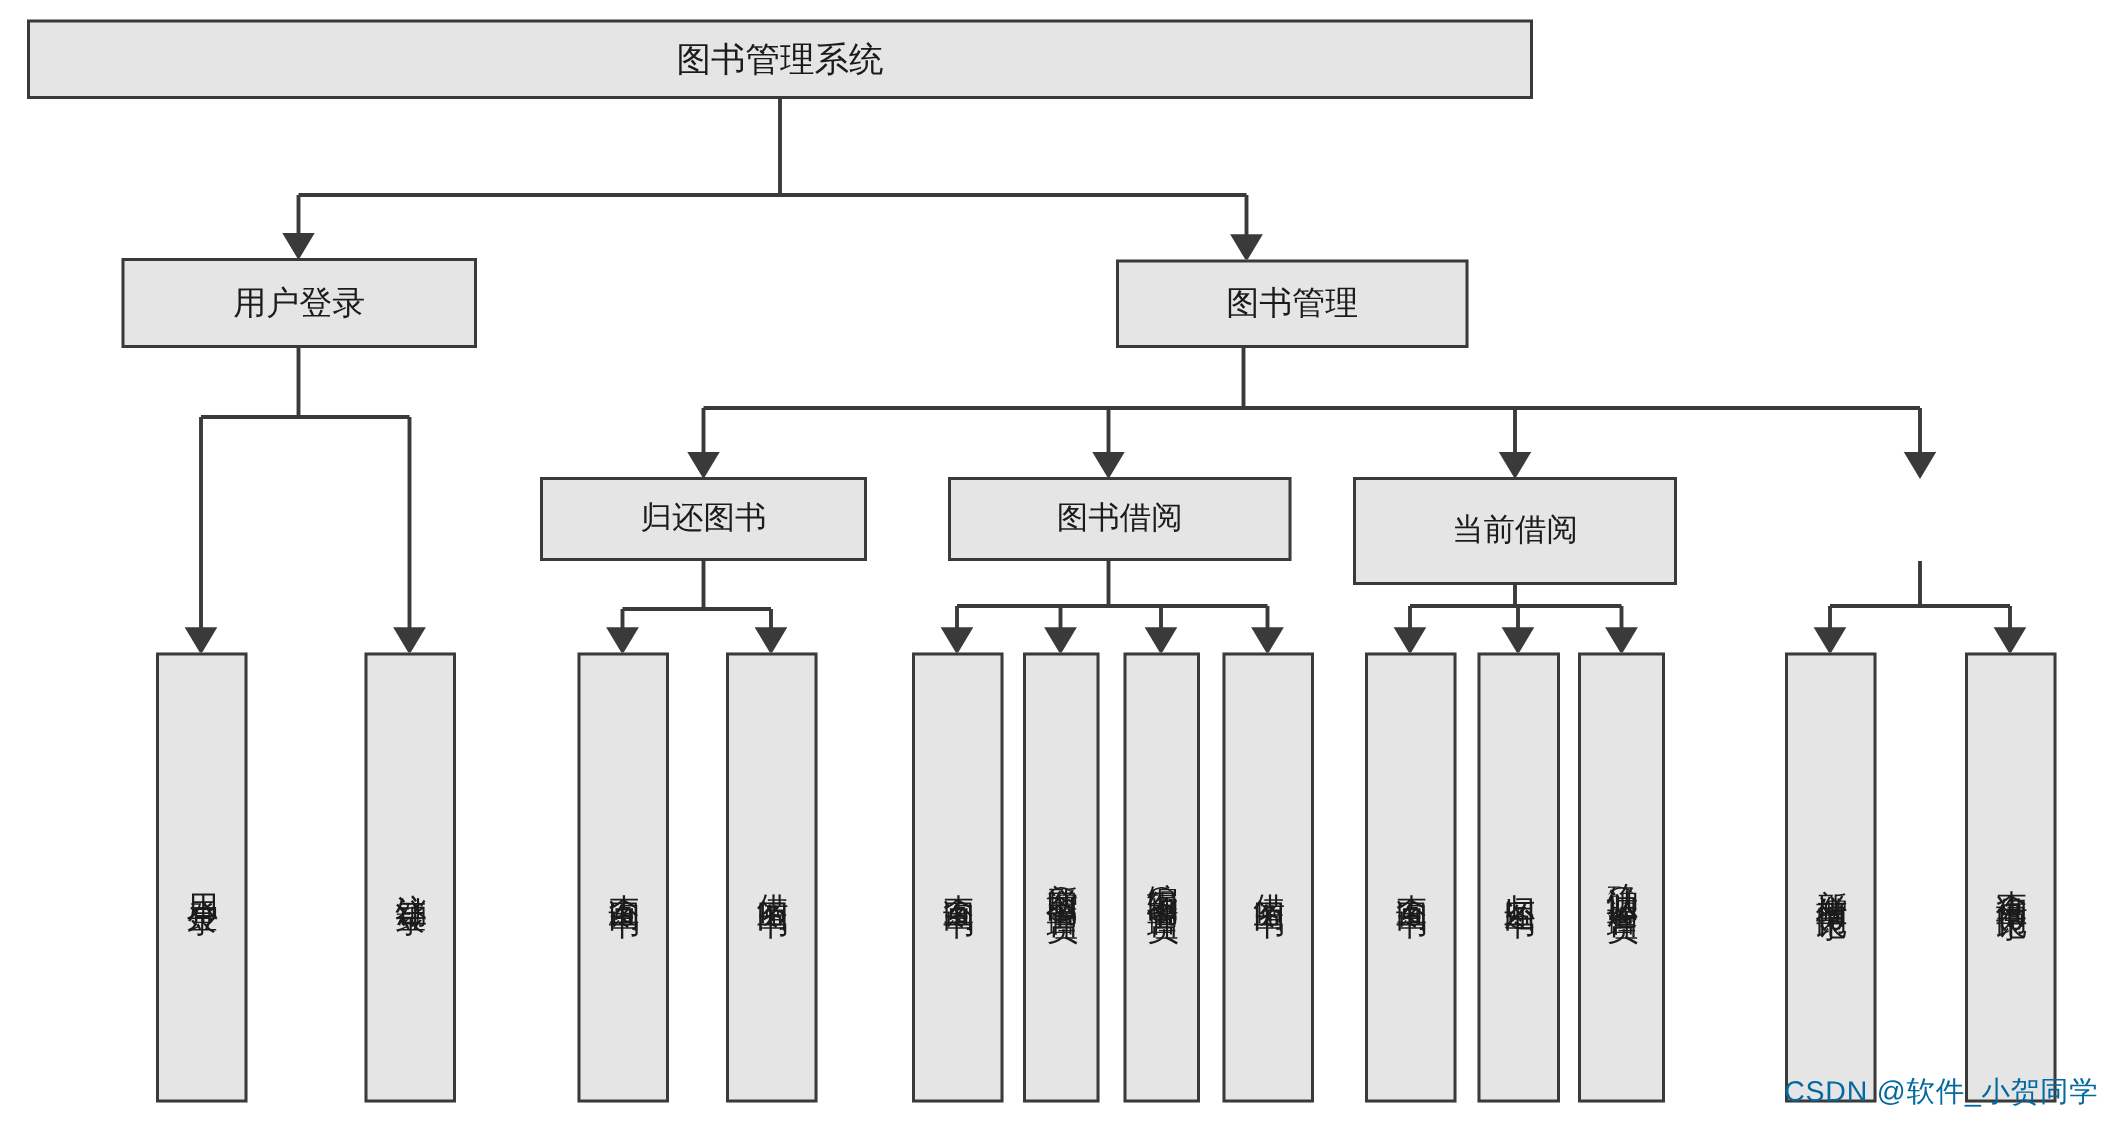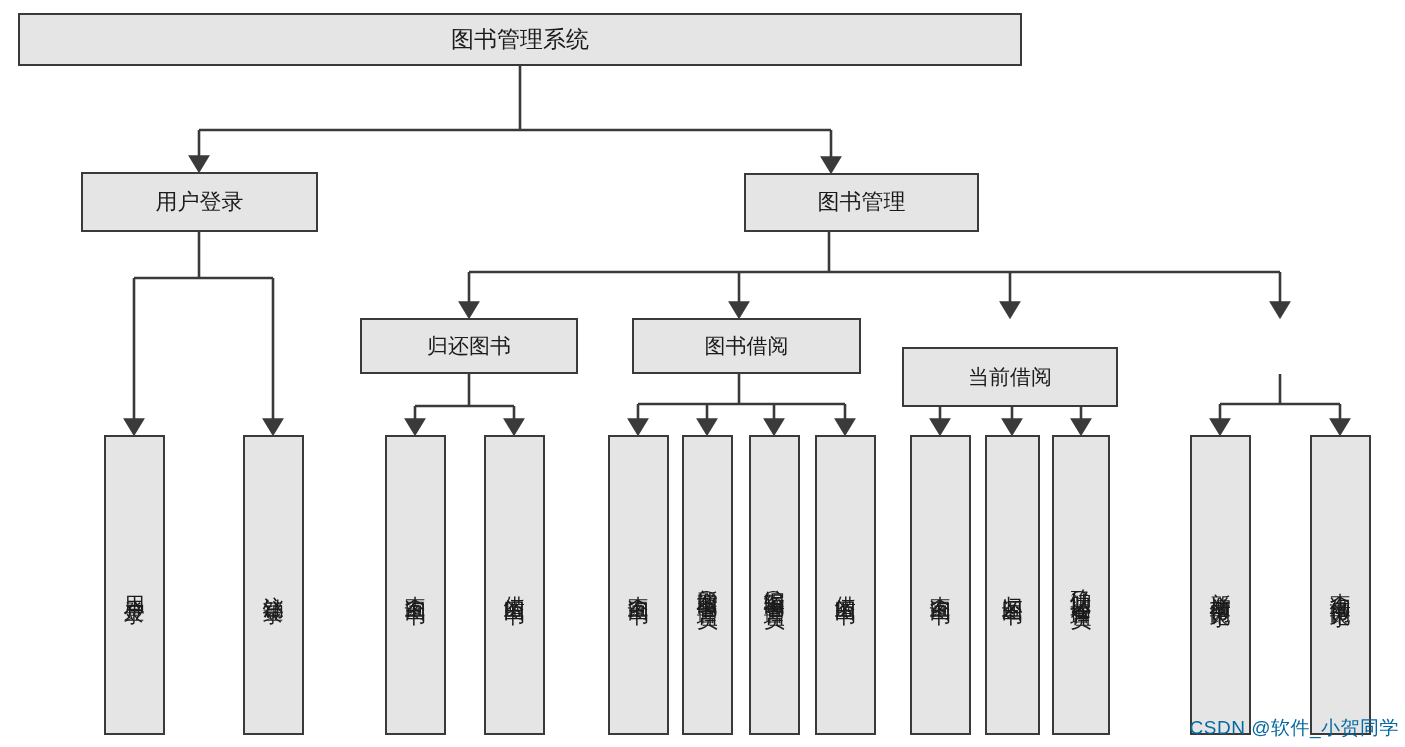--- a/index.html
+++ b/index.html
@@ -127,21 +127,21 @@
     </g>
   </svg>
 
   <div class="node root" style="left:18px; top:13px; width:1004px; height:53px;">图书管理系统</div>
 
   <div class="node lvl1" style="left:81px; top:172px; width:237px; height:60px;">用户登录</div>
   <div class="node lvl1" style="left:712px; top:173px; width:235px; height:59px;margin-left:32px;">图书管理</div>
 
   <div class="node lvl2" style="left:360px; top:318px; width:218px; height:56px;">归还图书</div>
   <div class="node lvl2" style="left:632px; top:318px; width:229px; height:56px;">图书借阅</div>
-  <div class="node lvl2" style="left:902px; top:318px; width:216px; height:60px;margin-top:29px;">当前借阅</div>
+  <div class="node lvl2" style="left:902px; top:318px; width:216px; height:72px;">当前借阅</div>
 
   <div class="node leaf" style="left:104px; top:435px; width:61px; height:300px;">
     <span class="vtxt">用户登录</span>
   </div>
   <div class="node leaf" style="left:243px; top:435px; width:61px; height:300px;">
     <span class="vtxt">注销登录</span>
   </div>
 
   <div class="node leaf" style="left:385px; top:435px; width:61px; height:300px;">
     <span class="vtxt">查询图书</span>

